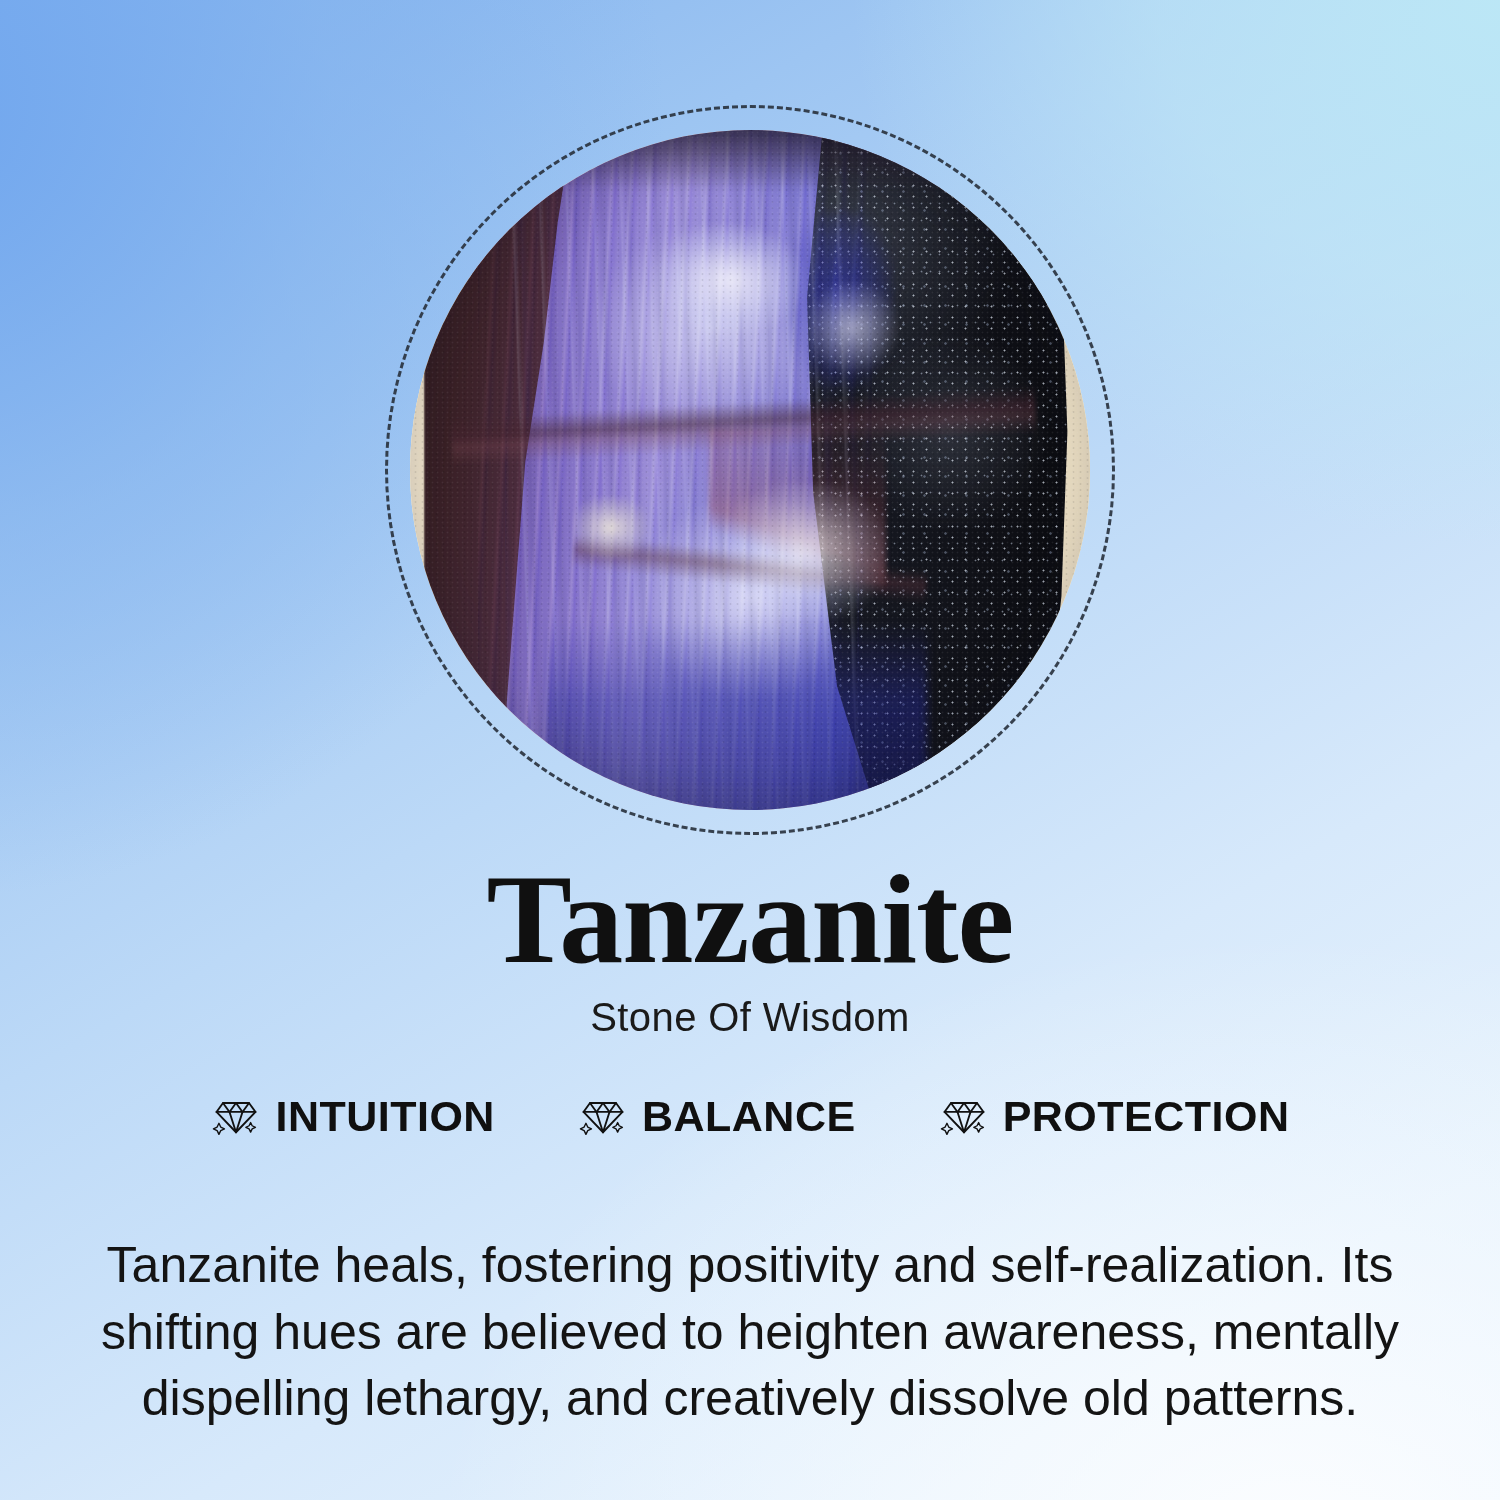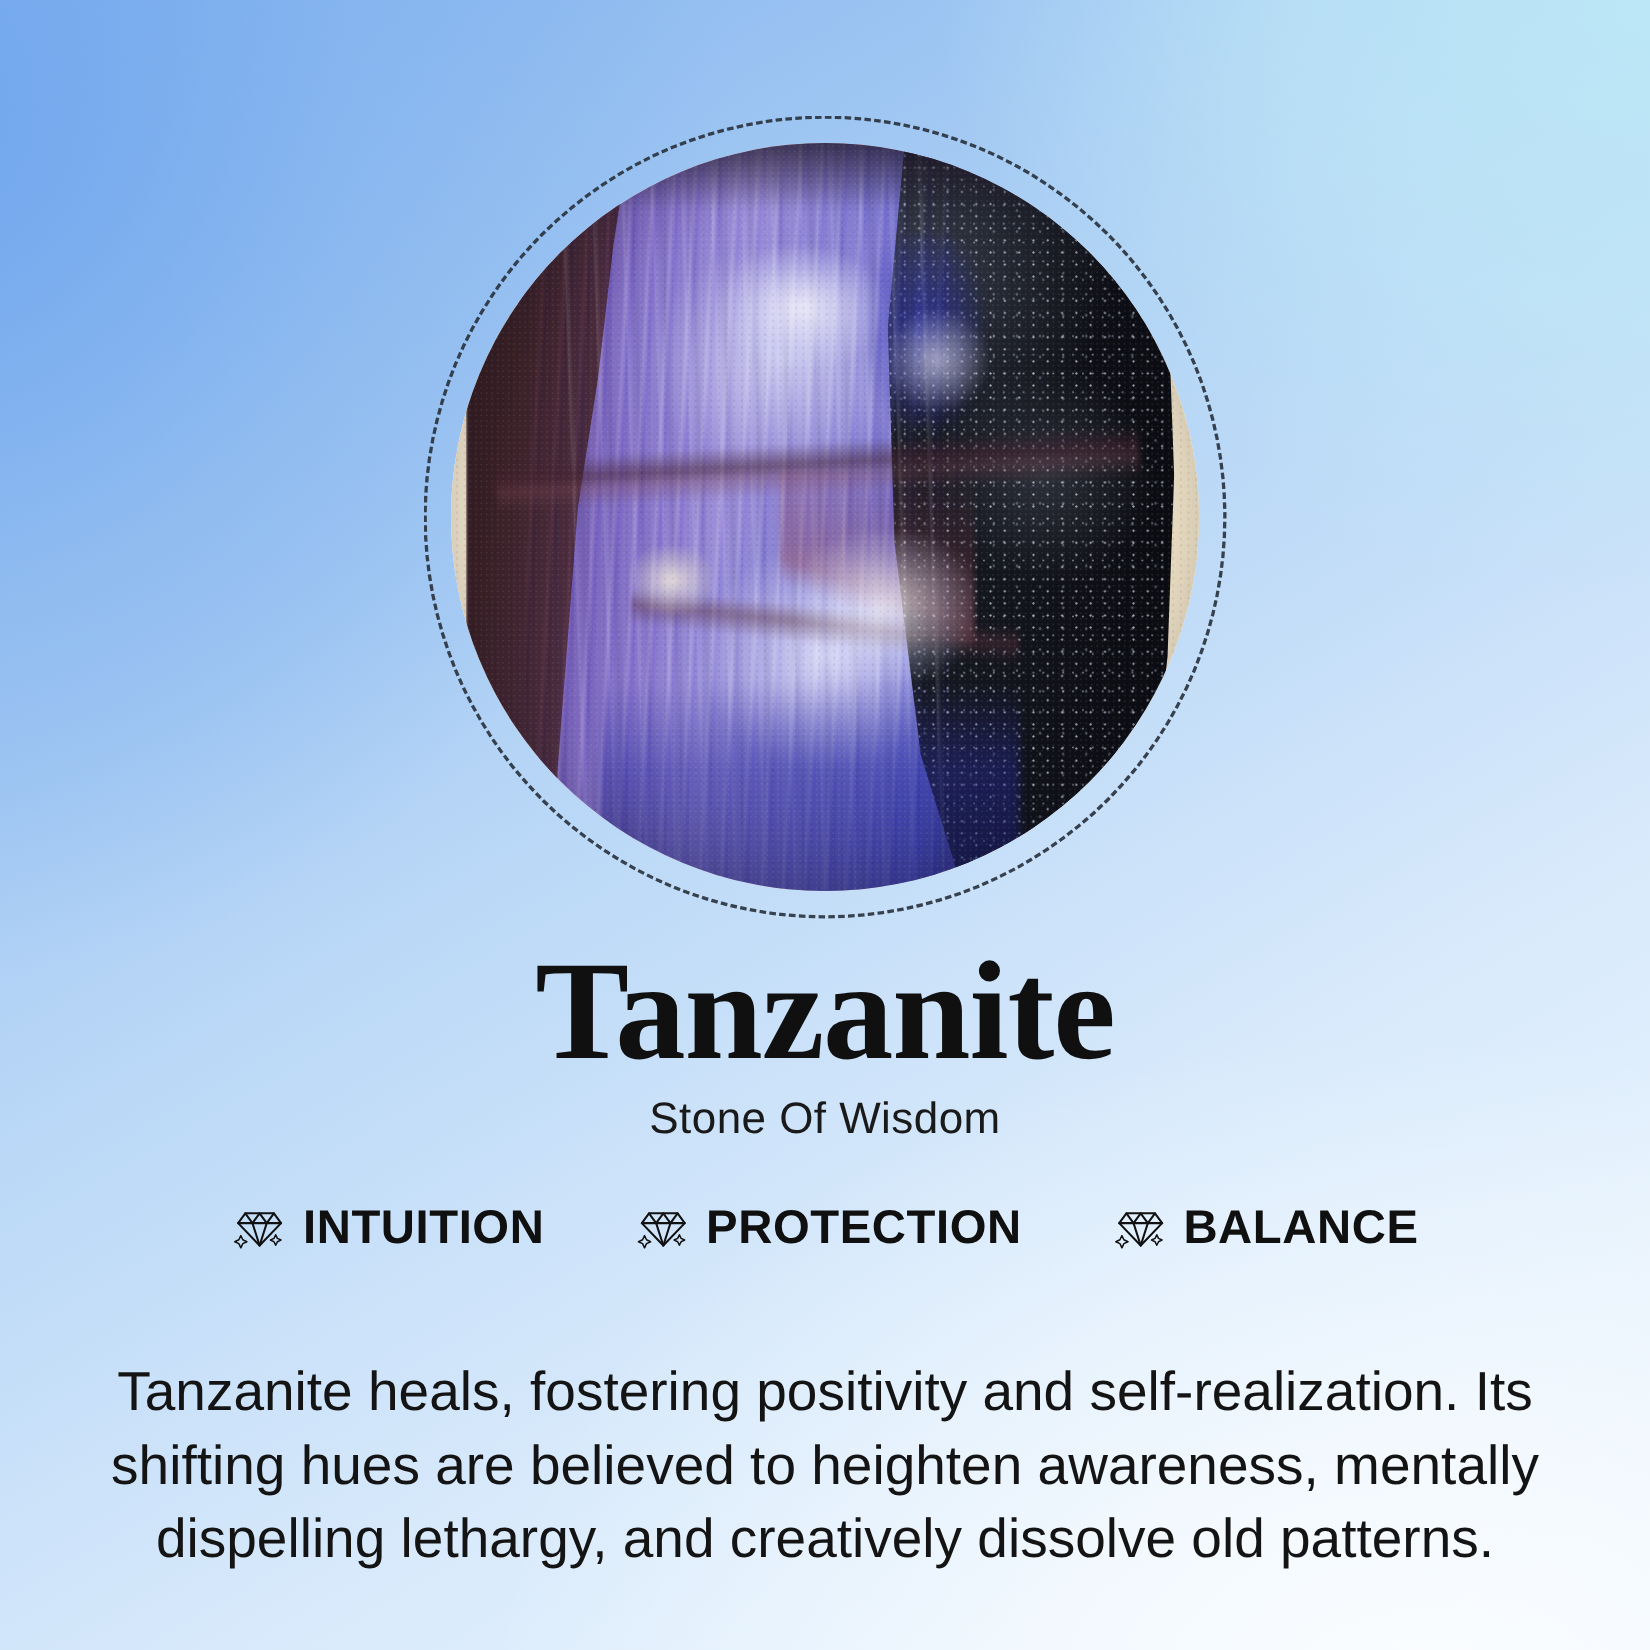--- a/index.html
+++ b/index.html
@@ -329,35 +329,35 @@
         <svg viewBox="0 0 64 64" width="52" height="52" fill="none" stroke="#111" stroke-width="2.3" stroke-linejoin="round" stroke-linecap="round">
           <path d="M16 16 H48 L56 27 L32 52 L8 27 Z"></path>
           <path d="M8 27 H56"></path>
           <path d="M16 16 L24 27 L32 52"></path>
           <path d="M48 16 L40 27 L32 52"></path>
           <path d="M24 27 L32 16 L40 27"></path>
           <path d="M11 41 l2.2 4.6 4.6 2.2 -4.6 2.2 -2.2 4.6 -2.2 -4.6 -4.6 -2.2 4.6 -2.2 Z" stroke-width="1.7"></path>
           <path d="M50 40 l1.9 4 4 1.9 -4 1.9 -1.9 4 -1.9 -4 -4 -1.9 4 -1.9 Z" stroke-width="1.7"></path>
         </svg>
       </span>
-      <span class="label">PROTECTION</span>
+      <span class="label">BALANCE</span>
     </div>
 
     <div class="attr">
       <span class="gem">
         <svg viewBox="0 0 64 64" width="52" height="52" fill="none" stroke="#111" stroke-width="2.3" stroke-linejoin="round" stroke-linecap="round">
           <path d="M16 16 H48 L56 27 L32 52 L8 27 Z"></path>
           <path d="M8 27 H56"></path>
           <path d="M16 16 L24 27 L32 52"></path>
           <path d="M48 16 L40 27 L32 52"></path>
           <path d="M24 27 L32 16 L40 27"></path>
           <path d="M11 41 l2.2 4.6 4.6 2.2 -4.6 2.2 -2.2 4.6 -2.2 -4.6 -4.6 -2.2 4.6 -2.2 Z" stroke-width="1.7"></path>
           <path d="M50 40 l1.9 4 4 1.9 -4 1.9 -1.9 4 -1.9 -4 -4 -1.9 4 -1.9 Z" stroke-width="1.7"></path>
         </svg>
       </span>
-      <span class="label">BALANCE</span>
+      <span class="label">PROTECTION</span>
     </div>
 
   </div>
 
   <p id="description">Tanzanite heals, fostering positivity and self-realization. Its shifting hues are believed to heighten awareness, mentally dispelling lethargy, and creatively dissolve old patterns.</p>
 
 </div>
 
 </body></html>

